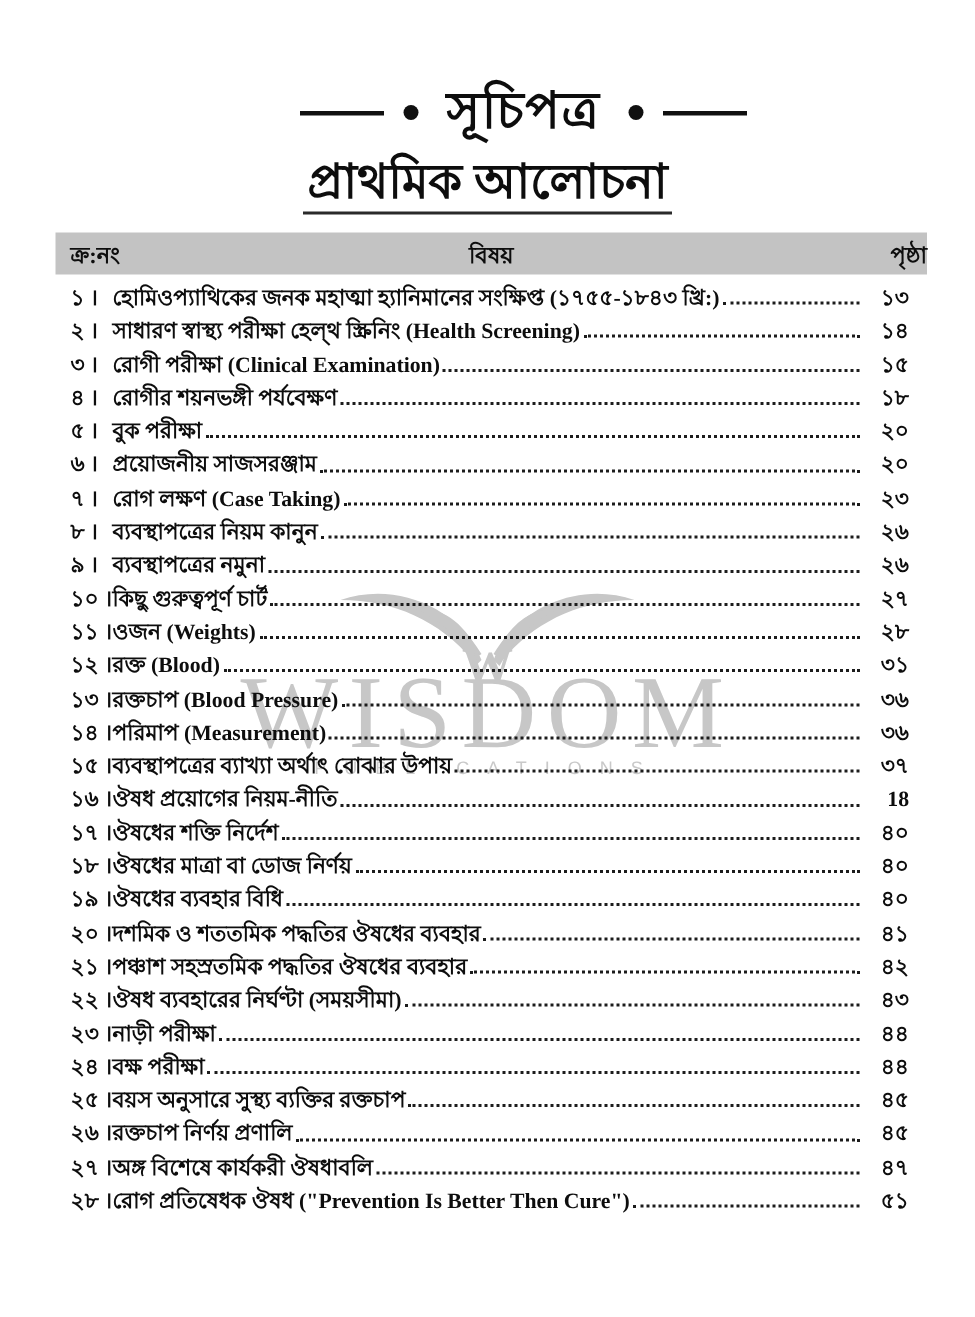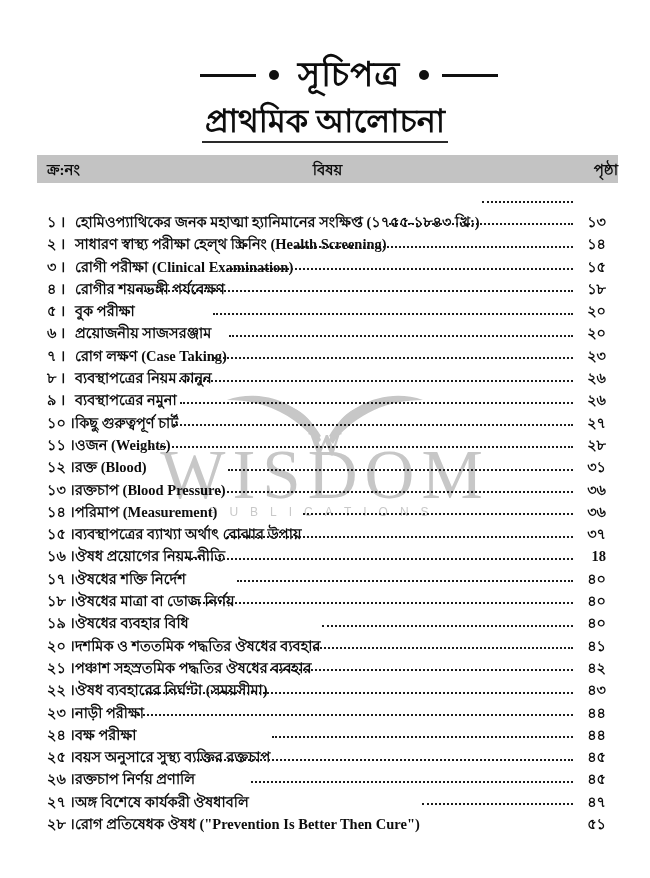--- a/index.html
+++ b/index.html
@@ -117,21 +117,21 @@
   .toc-row {
     display: flex;
     align-items: baseline;
     height: 22.3px;
     font-size: 14.5px;
     font-weight: 700;
     color: #0d0d0d;
     white-space: nowrap;
   }
   .row-serial { width: 38px; padding-left: 10px; flex: none; }
-  .row-subject { flex: none; padding-right: 2px; margin-top: 24px; }
+  .row-subject { flex: none; padding-right: 2px; }
   .row-leader {
     flex: 1 1 auto;
     min-width: 8px;
     height: 0;
     border-bottom: 2px dotted #1c1c1c;
     align-self: center;
     transform: translateY(4px);
     margin-right: 5px;
   }
   .row-page { width: 40px; text-align: right; padding-right: 12px; flex: none; }

